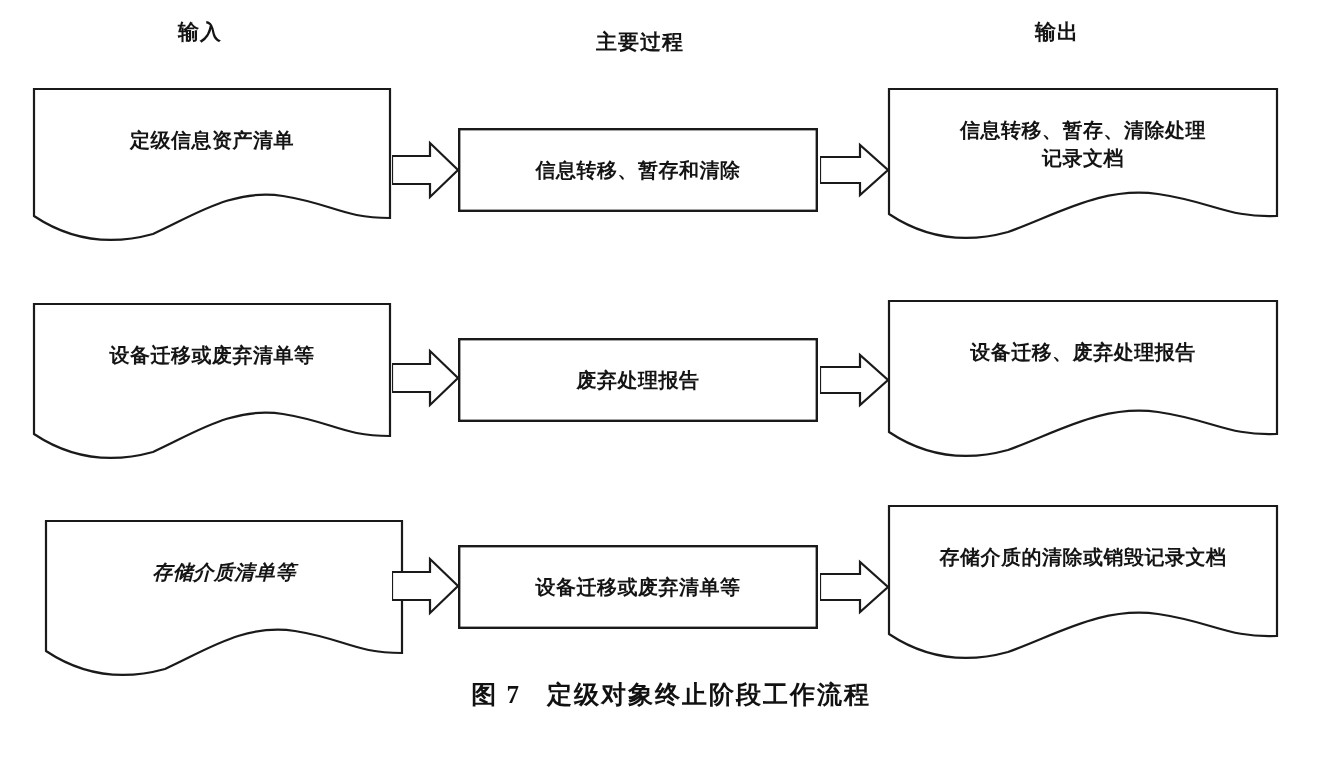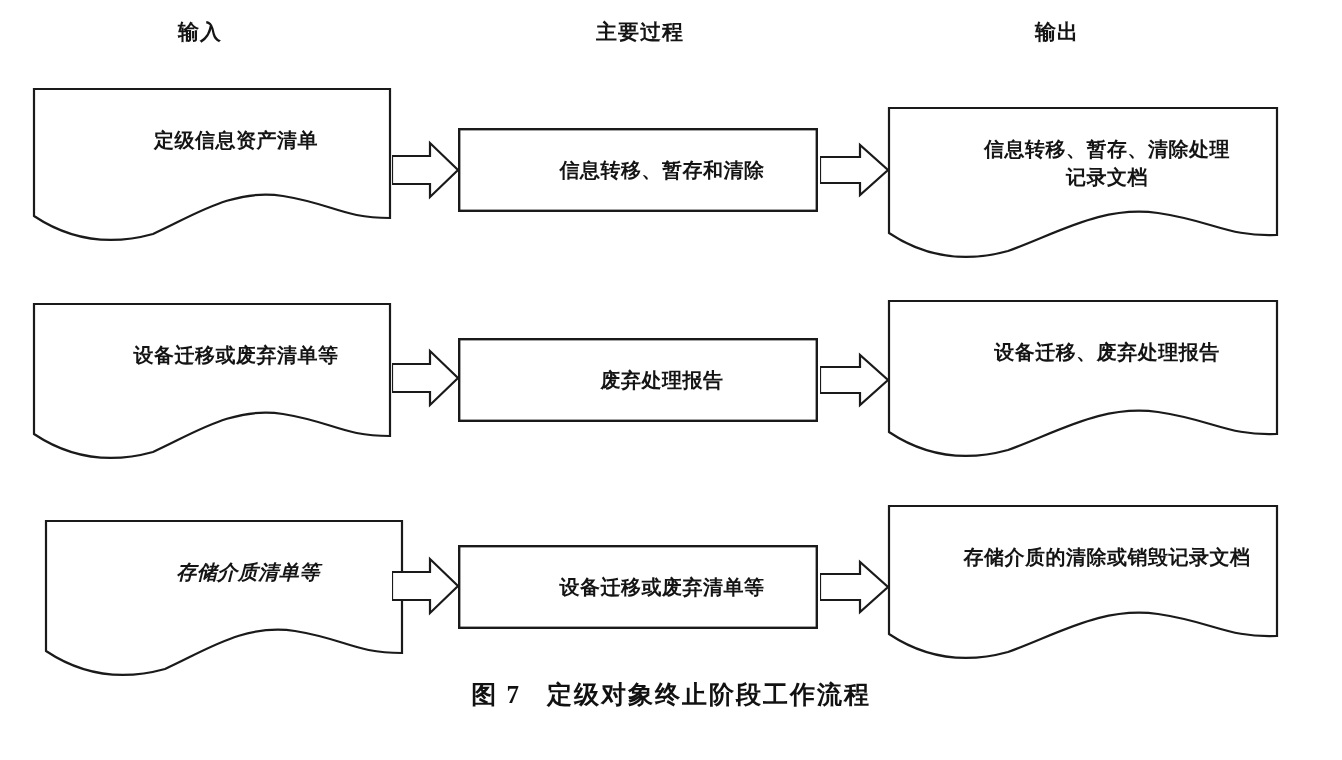--- a/index.html
+++ b/index.html
@@ -26,21 +26,21 @@
     position: absolute;
     top: 18px;
     font-size: 21px;
     font-weight: bold;
     letter-spacing: 1px;
     text-align: center;
     white-space: nowrap;
     color: #141414;
   }
   .col-header.c1 { left: 100px;  width: 200px; }
-  .col-header.c2 { left: 540px;  width: 200px; }
+  .col-header.c2 { left: 540px;  width: 200px; margin-top: 10px; }
   .col-header.c3 { left: 957px;  width: 200px; }
 
   
   .node {
     position: absolute;
   }
   .node svg {
     display: block;
     overflow: visible;
   }
@@ -49,21 +49,20 @@
     left: 0;
     width: 100%;
     text-align: center;
     font-size: 20px;
     font-weight: bold;
     line-height: 1.42;
     color: #141414;
     letter-spacing: 0.5px;
     white-space: pre-line;
     pointer-events: none;
-    padding-left: 24px;
   }
 
   
   .doc .node-label { top: 38px; }
   .doc.two-line .node-label { top: 28px; }
 
   
   .proc .node-label {
     top: 0;
     height: 100%;
@@ -121,21 +120,21 @@
     </svg>
     <div class="node-label">信息转移、暂存和清除</div>
   </div>
 
   <div class="arrow" style="left:820px; top:142px;">
     <svg width="70" height="56" viewBox="0 0 70 56">
       <path d="M0,15 L40,15 L40,3 L68,28 L40,53 L40,41 L0,41 Z" fill="#ffffff" stroke="#1a1a1a" stroke-width="2.2" stroke-linejoin="miter"></path>
     </svg>
   </div>
 
-  <div class="node doc two-line" style="left:888px; top:88px; width:390px; height:160px;margin-top:19px;">
+  <div class="node doc two-line" style="left:888px; top:88px; width:390px; height:160px;">
     <svg width="390" height="160" viewBox="0 0 390 160">
       <path d="M1,1 L389,1 L389,128 C340,130 325,114 270,106
                C215,98 170,126 120,144 C80,155 40,152 1,126 Z" fill="#ffffff" stroke="#1a1a1a" stroke-width="2.2" stroke-linejoin="miter"></path>
     </svg>
     <div class="node-label">信息转移、暂存、清除处理
 记录文档</div>
   </div>
 
   <div class="node doc" style="left:33px; top:303px; width:358px; height:163px;">
     <svg width="358" height="163" viewBox="0 0 358 163">

